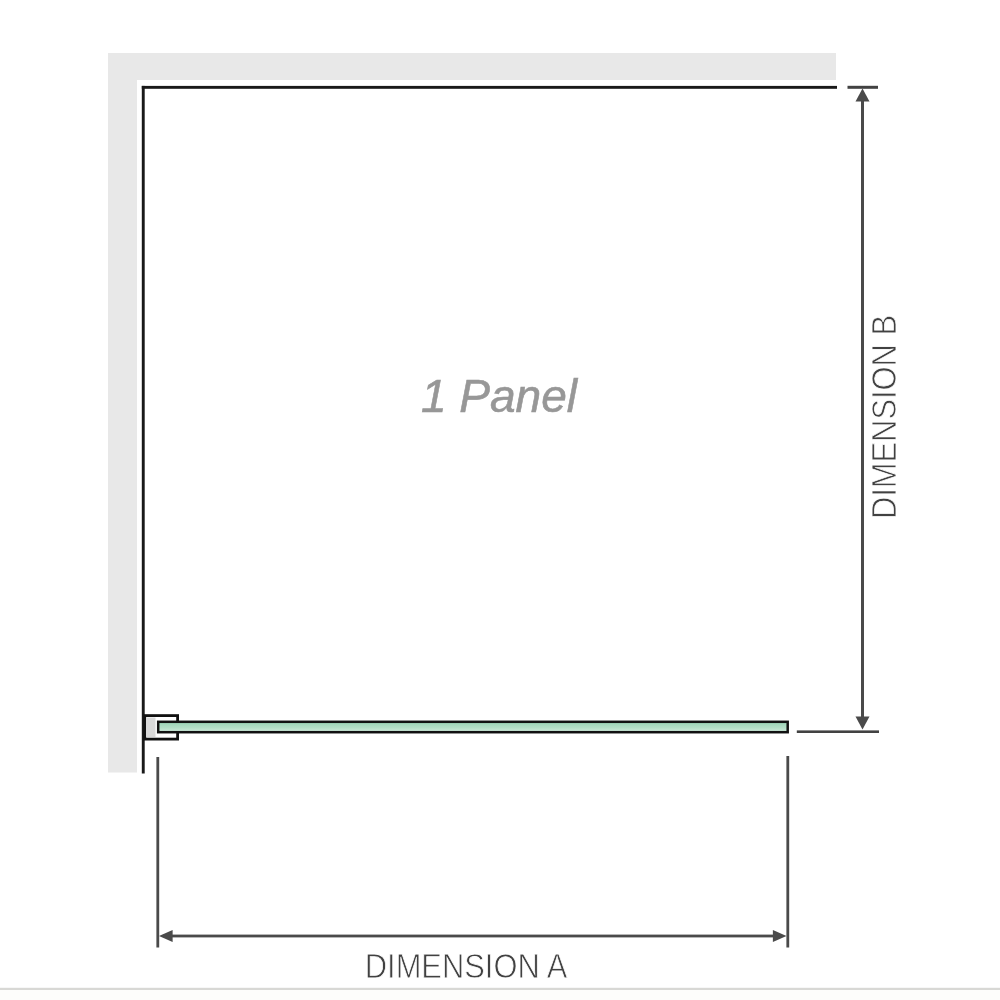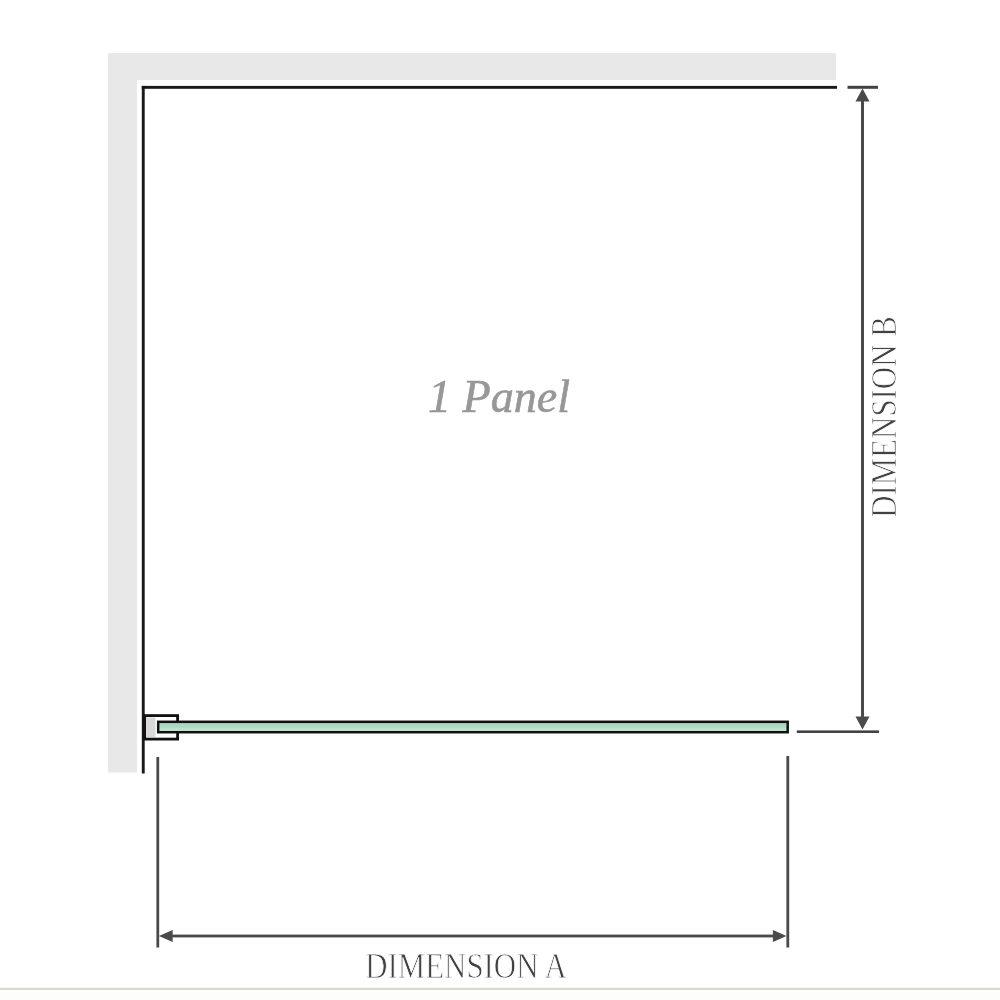--- a/index.html
+++ b/index.html
@@ -1,17 +1,17 @@
 <!DOCTYPE html>
 <html><head>
 <meta charset="utf-8">
 <style>
   html,body{margin:0;padding:0;background:#ffffff;}
   .stage{position:relative;width:1000px;height:1000px;background:#ffffff;overflow:hidden;
-         font-family:Liberation Serif, serif;}
+         font-family:Liberation Sans, sans-serif;}
   svg{position:absolute;left:0;top:0;}
 </style>
 </head>
 <body>
 <div class="stage">
 <svg width="1000" height="1000" viewBox="0 0 1000 1000">
   <defs>
     <linearGradient id="glassg" x1="0" y1="0" x2="0" y2="1">
       <stop offset="0" stop-color="#98d3b4"></stop>
       <stop offset="0.55" stop-color="#b2ddc5"></stop>

